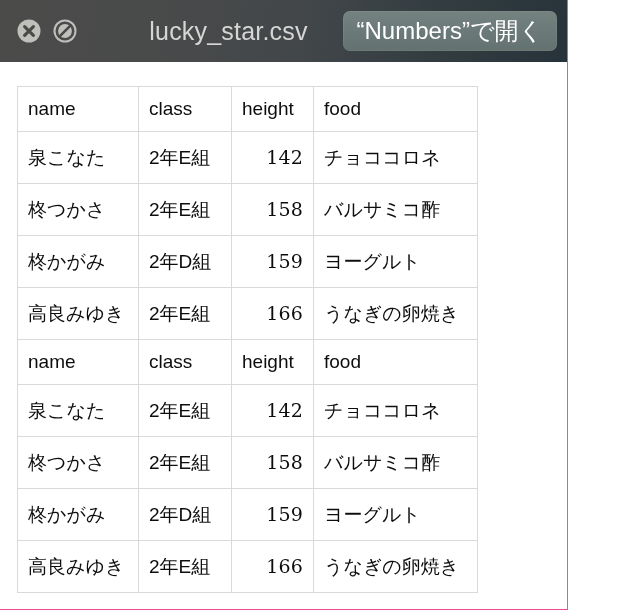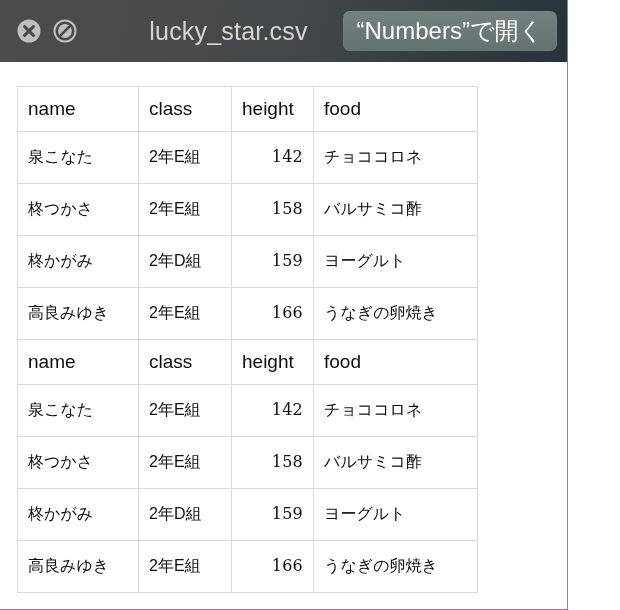--- a/index.html
+++ b/index.html
@@ -92,21 +92,21 @@
     table-layout: fixed;
     width: 460px;
     background: #ffffff;
   }
 
   table.csv-table td {
     border: 1px solid #d9d9d9;
     padding: 0 10px;
     vertical-align: middle;
     color: #0d0d0d;
-    font-size: 16px;
+    font-size: 19px;
     line-height: 1.15;
     overflow: hidden;
     white-space: nowrap;
   }
 
   table.csv-table col.c-name   { width: 121px; }
   table.csv-table col.c-class  { width: 93px; }
   table.csv-table col.c-height { width: 82px; }
   table.csv-table col.c-food   { width: 164px; }
 

